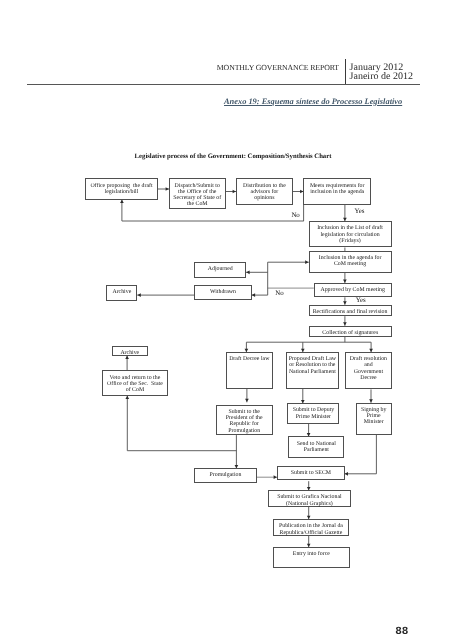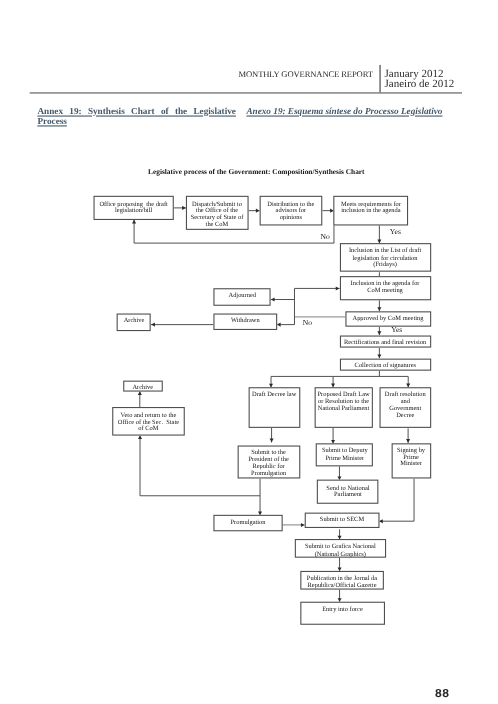--- a/index.html
+++ b/index.html
@@ -51,21 +51,20 @@
     </div>
     <div id="hdr-rule-v"></div>
     <div id="hdr-date">
       <div>January 2012</div>
       <div>Janeiro de 2012</div>
     </div>
   </div>
   <div id="hdr-rule-h"></div>
 
   <div id="heading-row">
-    <div class="hcol" id="hcol-en"><u>Annex 19: Synthesis Chart of the Legislative Process</u></div>
     <div class="hcol" id="hcol-pt"><u>Anexo 19: Esquema síntese do Processo Legislativo</u></div>
   </div>
 
   <div id="chart-title">Legislative process of the Government: Composition/Synthesis Chart</div>
 
   <svg id="wires" viewBox="0 0 453 640">
     <line x1="157.7" y1="157.0" x2="169.2" y2="157.0" stroke-width="0.9"></line>
     <line x1="225.6" y1="159.5" x2="236.2" y2="159.5" stroke-width="0.9"></line>
     <line x1="293.0" y1="159.5" x2="303.7" y2="159.5" stroke-width="0.9"></line>
     <line x1="303.6" y1="172.6" x2="303.6" y2="189.0" stroke-width="0.9"></line>

